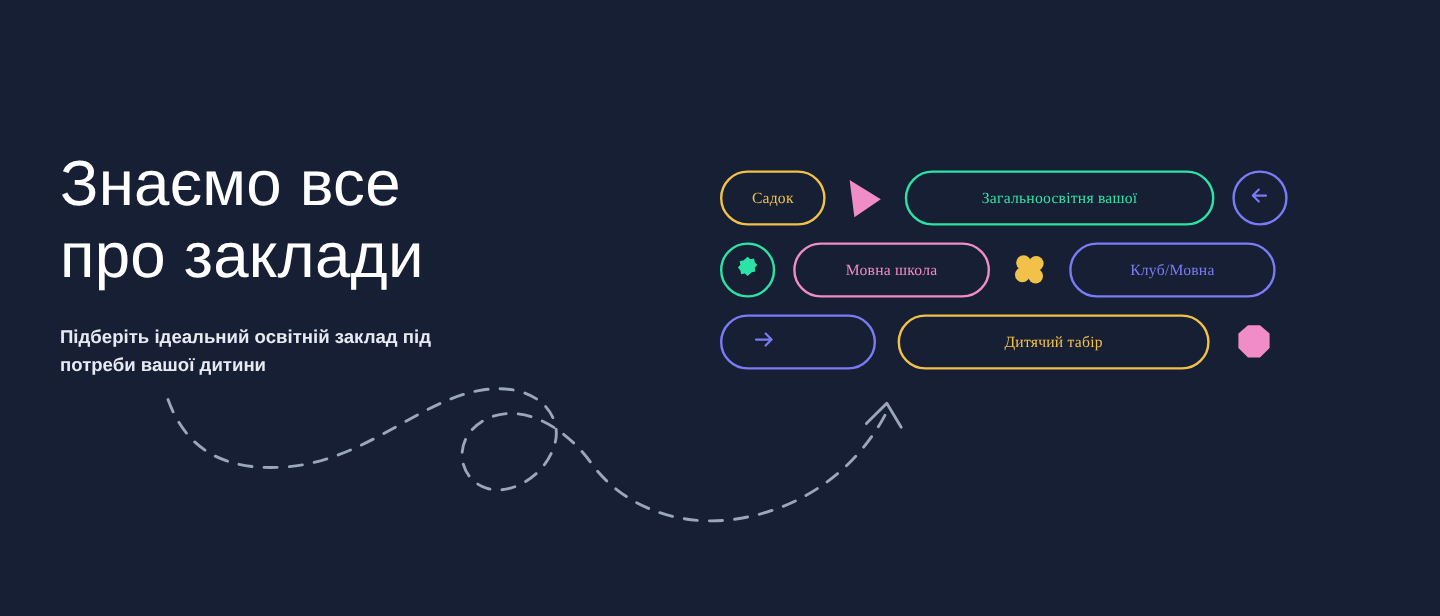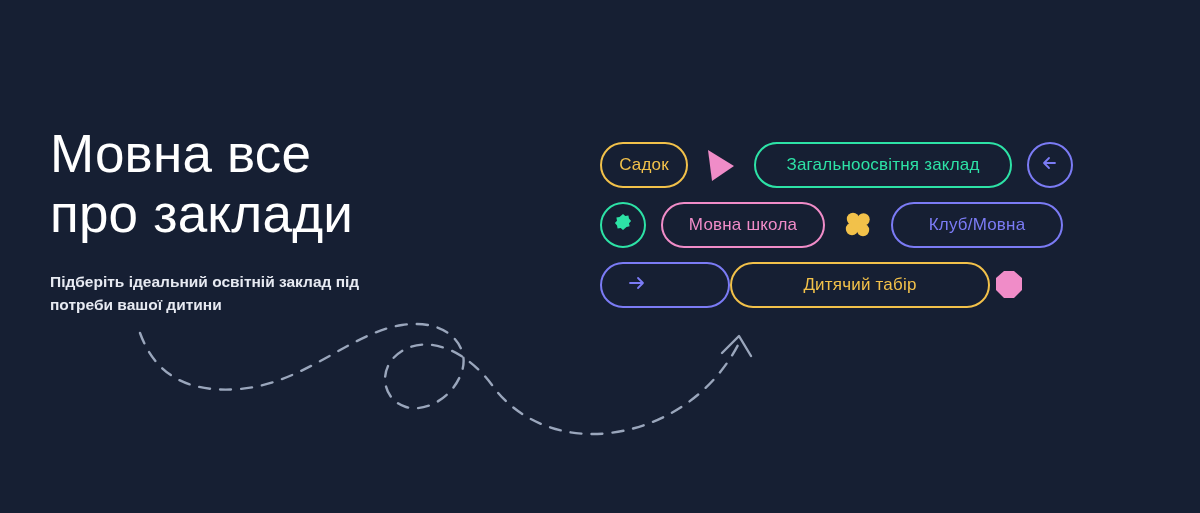--- a/index.html
+++ b/index.html
@@ -60,32 +60,32 @@
   }
   .chip-row {
     position: absolute;
     left: 0;
     display: flex;
     align-items: center;
     height: 50px;
   }
   .row-1 { top: 8px;  gap: 15px; }
   .row-2 { top: 68px; gap: 15px; }
-  .row-3 { top: 128px; }
+  .row-3 { top: 128px; gap: 18px; }
 
   .pill {
     height: 46px;
     border-radius: 26px;
     border: 2px solid currentColor;
     background: transparent;
     display: flex;
     align-items: center;
     justify-content: center;
-    font-size: 17px;
-    font-family: Liberation Sans, sans-serif;
+    font-size: 13px;
+    font-family: Liberation Serif, serif;
     letter-spacing: 0.2px;
     padding: 0 22px;
     white-space: nowrap;
     cursor: pointer;
     user-select: none;
   }
   .pill-label { color: inherit; }
 
   .pill-kindergarten { color: #F2C14A; width: 88px; }
   .pill-school       { color: #2DE2A6; width: 258px; }
@@ -152,41 +152,41 @@
   }
   .squiggle .dashed { stroke-dasharray: 11 10; }
   .squiggle .head   { stroke-dasharray: none; stroke-linejoin: round; }
 </style>
 </head>
 <body>
 
 <div class="hero">
 
   <div class="text-col">
-    <h1 class="headline">Мовна все
+    <h1 class="headline">Знаємо все
 про заклади</h1>
     <p class="subline">Підберіть ідеальний освітній заклад під потреби вашої дитини</p>
   </div>
 
   <div class="chips">
 
     <div class="chip-row row-1">
 
       <div class="pill pill-kindergarten">
         <span class="pill-label">Садок</span>
       </div>
 
       <span class="deco deco-triangle">
         <svg width="30" height="34" viewBox="0 0 30 34" aria-hidden="true">
           <polygon points="2,2 28,18 6,33" fill="#F08CC8"></polygon>
         </svg>
       </span>
 
       <div class="pill pill-school">
-        <span class="pill-label">Загальноосвітня заклад</span>
+        <span class="pill-label">Загальноосвітня вашої</span>
       </div>
 
       <div class="circle-btn">
         <span>
           <svg width="20" height="20" viewBox="0 0 20 20" aria-hidden="true">
             <path d="M15 10 H5 M9 5 L4 10 L9 15" fill="none" stroke="#7B7BF5" stroke-width="1.8" stroke-linecap="round" stroke-linejoin="round"></path>
           </svg>
         </span>
       </div>
     </div>

